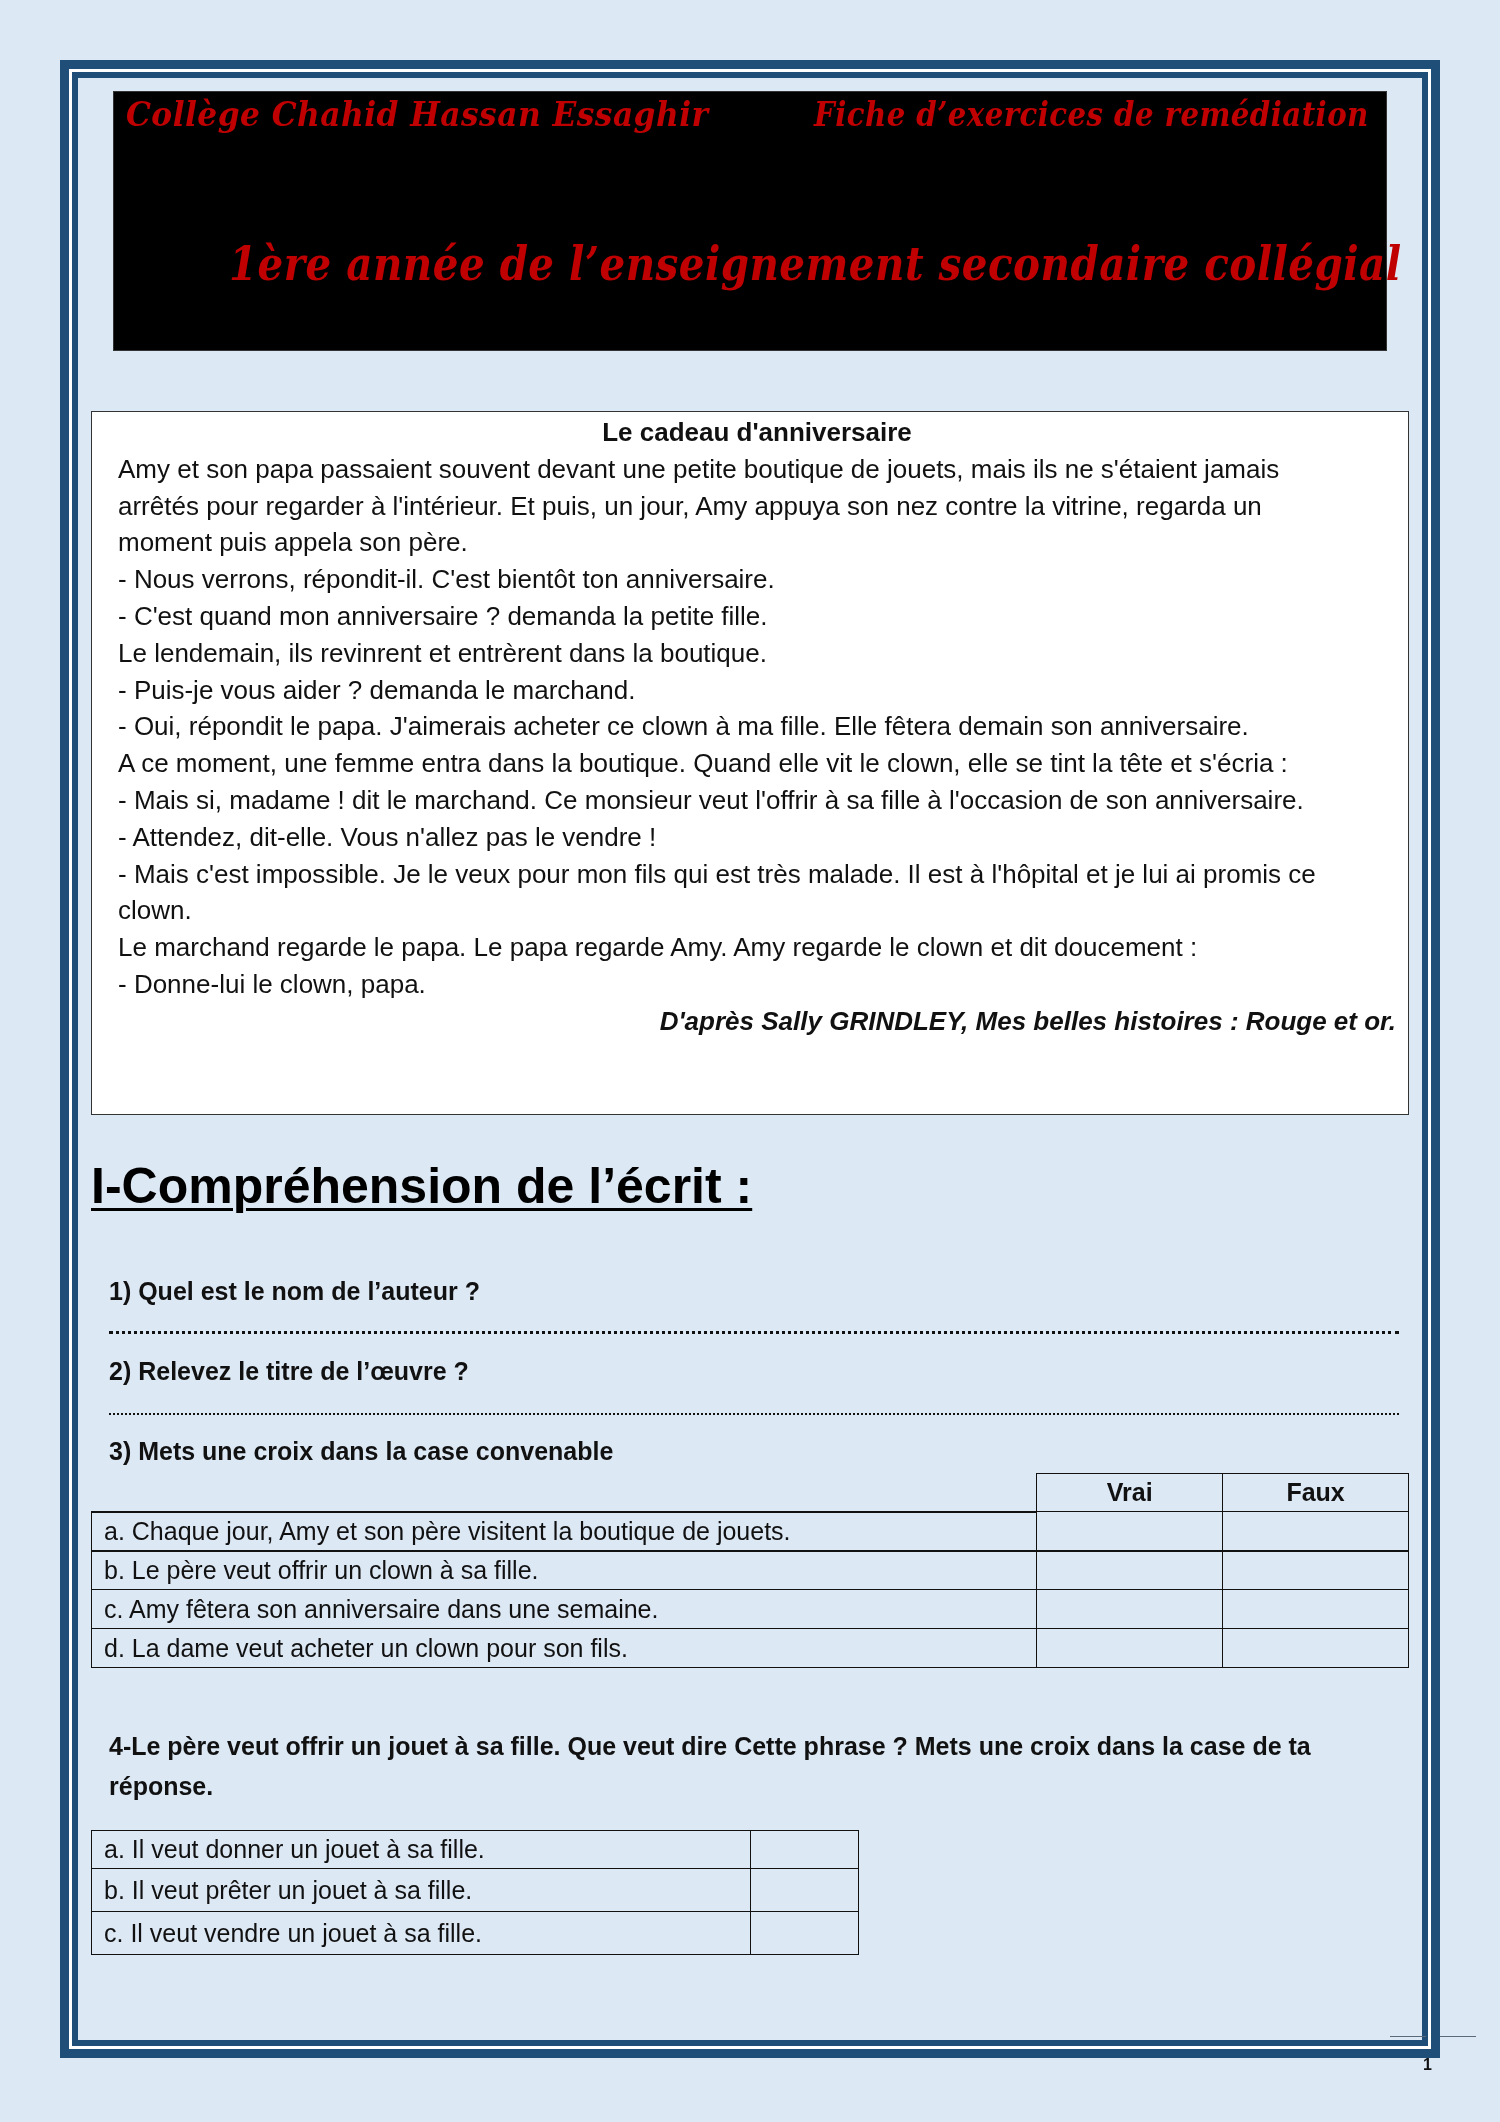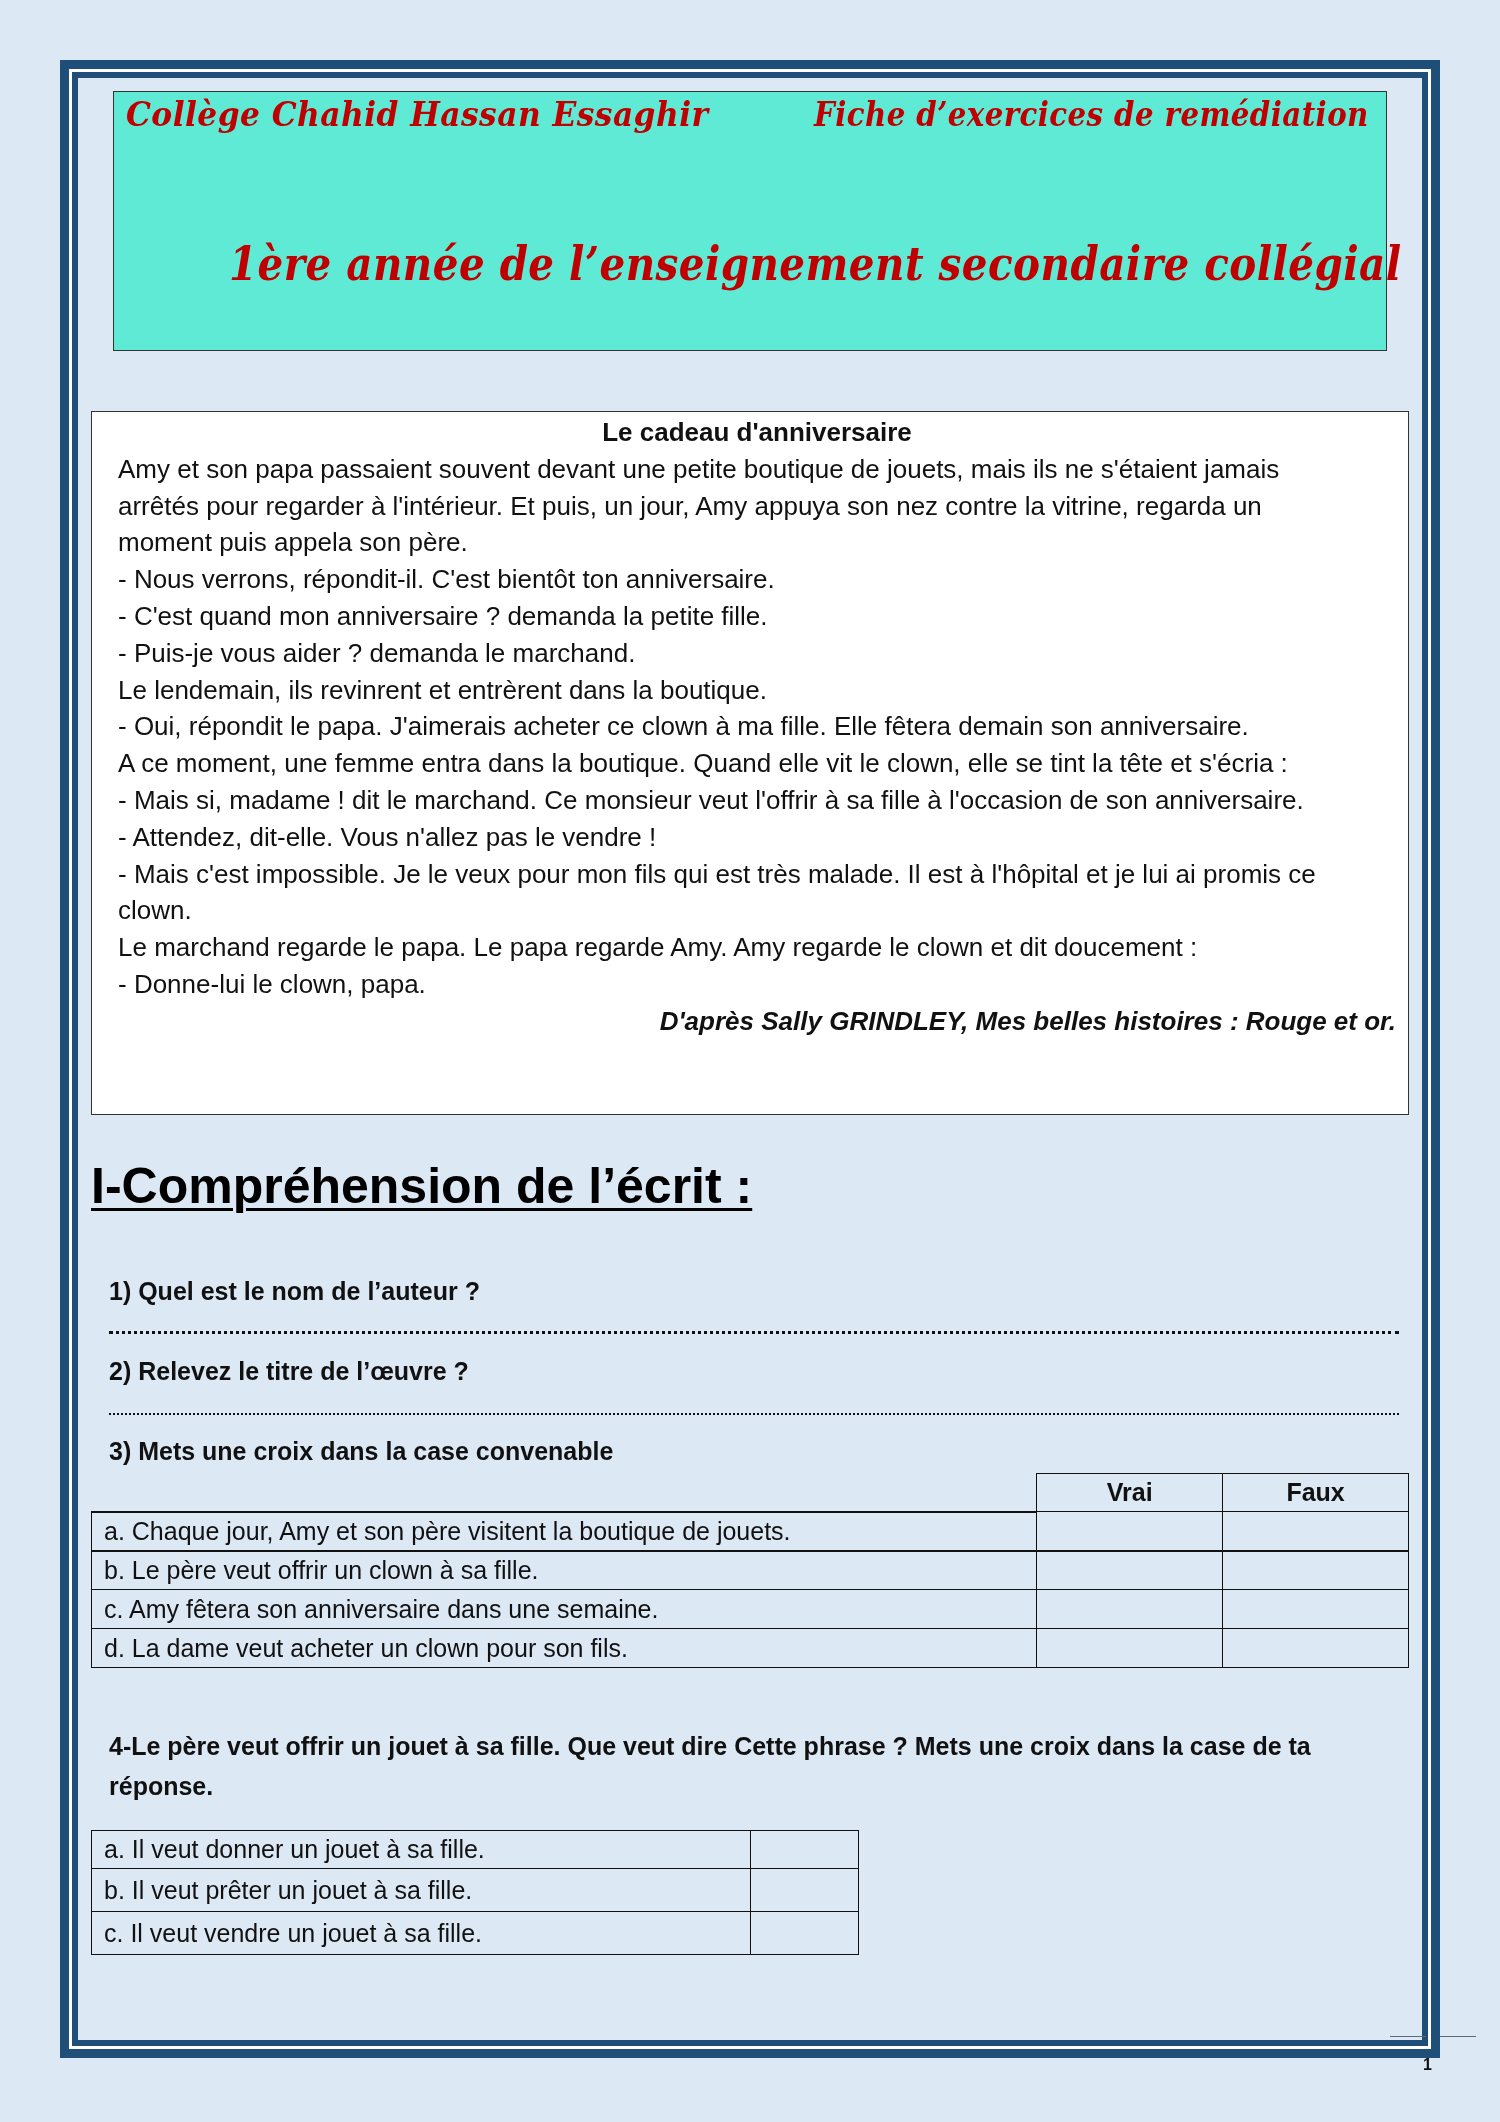--- a/index.html
+++ b/index.html
@@ -18,21 +18,21 @@
   .frame-inner {
     position: absolute; left: 72px; top: 72px; width: 1356px; height: 1974px;
     border: 6px solid #1f4e79; box-sizing: border-box;
   }
   .frame-gap {
     position: absolute; left: 69px; top: 69px; width: 1362px; height: 1980px;
     border: 3px solid #ffffff; box-sizing: border-box;
   }
   .header-box {
     position: absolute; left: 113px; top: 91px; width: 1274px; height: 260px;
-    background: #5eead4; border: 1.5px solid #333; box-sizing: border-box;
+    background: #000000; border: 1.5px solid #333; box-sizing: border-box;
   }
   .script {
     font-family: "DejaVu Serif", serif;
     font-style: italic; font-weight: bold;
     color: #c00000; position: absolute; white-space: nowrap;
     letter-spacing: 0.5px;
   }
   .school { left: 12px; top: 2px; font-size: 34px; transform: scaleX(0.92); transform-origin: left; }
   .fiche { left: 700px; top: 2px; font-size: 34px; transform: scaleX(0.86); transform-origin: left; }
   .level { left: 115px; top: 145px; font-size: 46px; transform: scaleX(0.88); transform-origin: left; }
@@ -100,22 +100,22 @@
   <div class="script level">1ère année de l’enseignement secondaire collégial</div>
 </div>
 
 <div class="story-box">
   <div class="story-title">Le cadeau d'anniversaire</div>
   <div class="story-line">Amy et son papa passaient souvent devant une petite boutique de jouets, mais ils ne s'étaient jamais</div>
   <div class="story-line">arrêtés pour regarder à l'intérieur. Et puis, un jour, Amy appuya son nez contre la vitrine, regarda un</div>
   <div class="story-line">moment puis appela son père.</div>
   <div class="story-line">- Nous verrons, répondit-il. C'est bientôt ton anniversaire.</div>
   <div class="story-line">- C'est quand mon anniversaire ? demanda la petite fille.</div>
+  <div class="story-line">Le lendemain, ils revinrent et entrèrent dans la boutique.</div>
   <div class="story-line">- Puis-je vous aider ? demanda le marchand.</div>
-  <div class="story-line">Le lendemain, ils revinrent et entrèrent dans la boutique.</div>
   <div class="story-line">- Oui, répondit le papa. J'aimerais acheter ce clown à ma fille. Elle fêtera demain son anniversaire.</div>
   <div class="story-line">A ce moment, une femme entra dans la boutique. Quand elle vit le clown, elle se tint la tête et s'écria :</div>
   <div class="story-line">- Mais si, madame ! dit le marchand. Ce monsieur veut l'offrir à sa fille à l'occasion de son anniversaire.</div>
   <div class="story-line">- Attendez, dit-elle. Vous n'allez pas le vendre !</div>
   <div class="story-line">- Mais c'est impossible. Je le veux pour mon fils qui est très malade. Il est à l'hôpital et je lui ai promis ce</div>
   <div class="story-line">clown.</div>
   <div class="story-line">Le marchand regarde le papa. Le papa regarde Amy. Amy regarde le clown et dit doucement :</div>
   <div class="story-line">- Donne-lui le clown, papa.</div>
   <div class="story-source">D'après Sally GRINDLEY, Mes belles histoires : Rouge et or.</div>
 </div>

